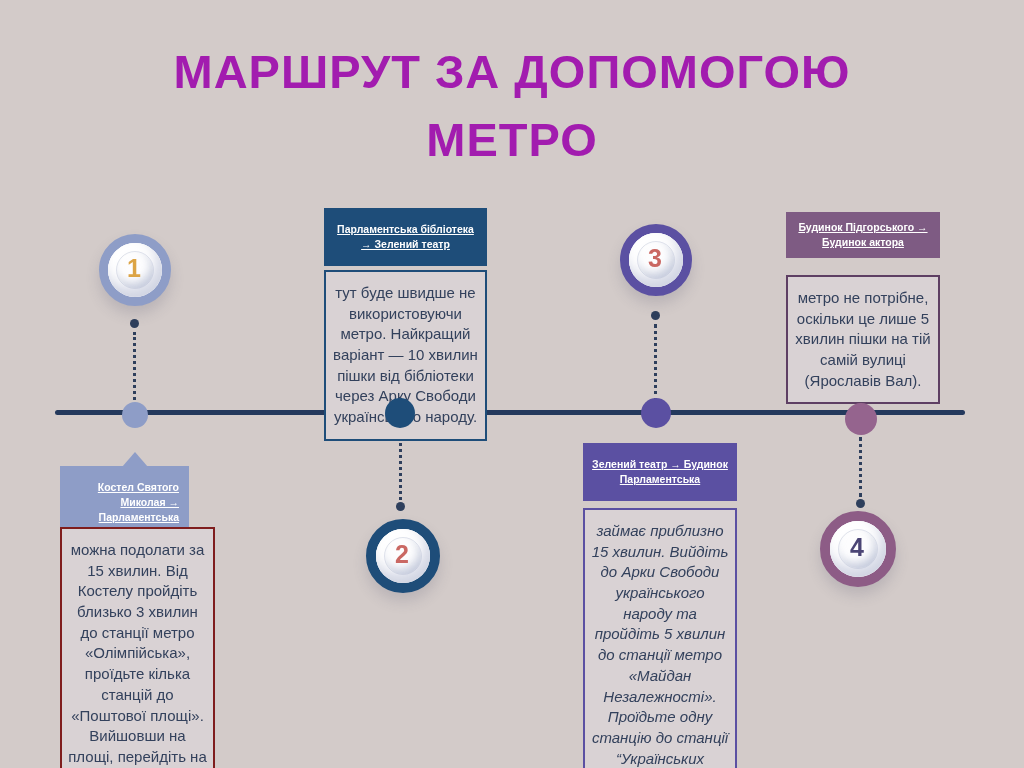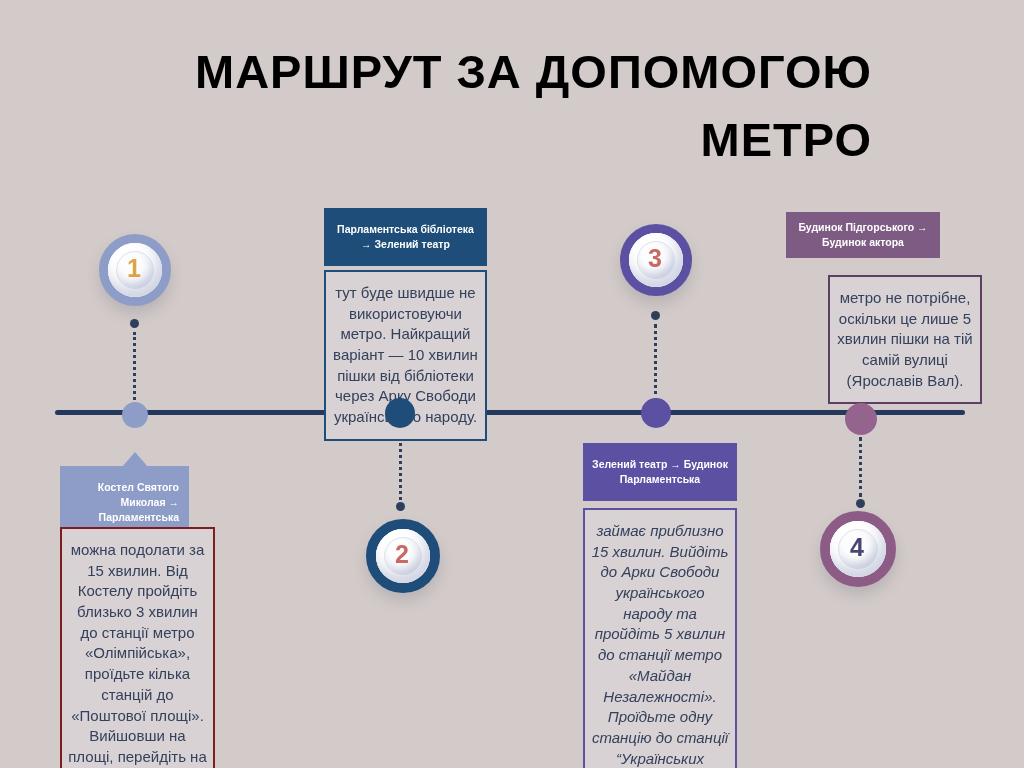--- a/index.html
+++ b/index.html
@@ -3,22 +3,22 @@
 <meta charset="utf-8">
 <style>
   html,body{margin:0;padding:0;}
   body{font-family:"Liberation Sans",sans-serif;}
   .canvas{
     position:relative;width:1024px;height:768px;
     background:#d3cbc9;overflow:hidden;
   }
   .title{
     position:absolute;top:38px;left:152px;width:720px;
-    text-align:right;font-size:47px;line-height:1.45;
-    font-weight:bold;letter-spacing:1px;color:#000000;
+    text-align:center;font-size:47px;line-height:1.45;
+    font-weight:bold;letter-spacing:1px;color:#a21caf;
   }
   
   .timeline{
     position:absolute;left:55px;top:410px;width:910px;height:5px;
     background:#24395c;border-radius:3px;z-index:1;
   }
   .node{position:absolute;border-radius:50%;z-index:2;}
   .node.n1{left:122px;top:402px;width:26px;height:26px;background:#8e9dc7;}
   .node.n2{left:385px;top:398px;width:30px;height:30px;background:#1e4d79;}
   .node.n3{left:641px;top:398px;width:30px;height:30px;background:#5b50a2;}
@@ -46,36 +46,36 @@
     font-size:25px;font-weight:bold;transform:translate(-1px,-2px);}
   .c1{left:99px;top:234px;width:54px;height:54px;border:9px solid #8e9dc7;}
   .c2{left:366px;top:519px;width:54px;height:54px;border:10px solid #1e4d79;}
   .c3{left:620px;top:224px;width:54px;height:54px;border:9px solid #5b50a2;}
   .c4{left:820px;top:511px;width:56px;height:56px;border:10px solid #8d5c86;}
   .c1 .num{color:#dca445;}
   .c2 .num,.c3 .num{color:#ca6863;}
   .c4 .num{color:#4b4575;}
   
   .hdr{position:absolute;color:#ffffff;font-weight:bold;font-size:10.5px;
-    line-height:1.45;box-sizing:border-box;z-index:2;}
+    line-height:1.45;box-sizing:border-box;z-index:2;text-decoration:underline;}
   .h1{left:60px;top:466px;width:129px;background:#8e9dc7;padding:14px 10px 14px 13px;text-align:right;}
   .h2{left:324px;top:208px;width:163px;background:#1e4d79;padding:14px 8px;text-align:center;}
   .h3{left:583px;top:443px;width:154px;background:#5b50a2;padding:14px 8px;text-align:center;}
   .h4{left:786px;top:212px;width:154px;background:#7e5b83;padding:8px 8px;text-align:center;}
   .tail{position:absolute;left:122px;top:452px;width:0;height:0;z-index:2;
     border-left:13px solid transparent;border-right:13px solid transparent;
     border-bottom:15px solid #8e9dc7;}
   
   .bodybox{position:absolute;box-sizing:border-box;background:#d9d2d4;
     color:#33415c;font-size:15px;line-height:1.38;text-align:center;
     padding:11px 5px;z-index:2;}
   .b1{left:60px;top:527px;width:155px;border:2px solid #7f1d1d;}
   .b2{left:324px;top:270px;width:163px;border:2px solid #1e4d79;}
   .b3{left:583px;top:508px;width:154px;border:2px solid #5b50a2;font-style:italic;}
-  .b4{left:786px;top:275px;width:154px;border:2px solid #5e3f63;margin-left:42px;}
+  .b4{left:786px;top:275px;width:154px;border:2px solid #5e3f63;}
 </style>
 </head>
 <body>
 
 <div class="canvas">
 
   <div class="title">МАРШРУТ ЗА ДОПОМОГОЮ МЕТРО</div>
 
   <div class="timeline"></div>
 

